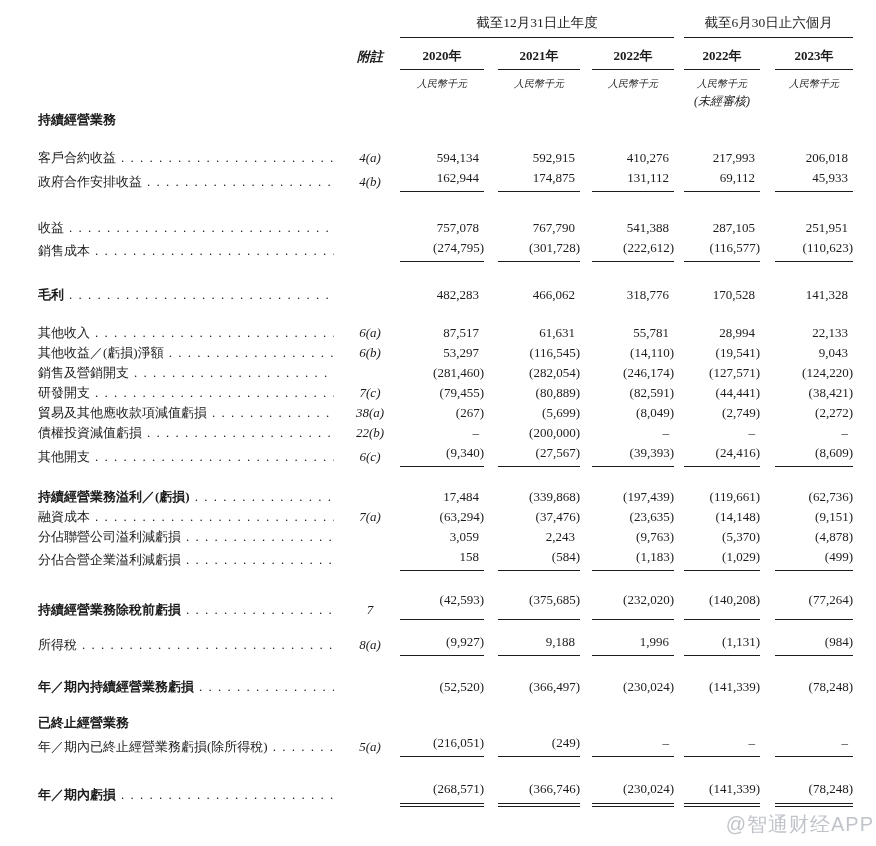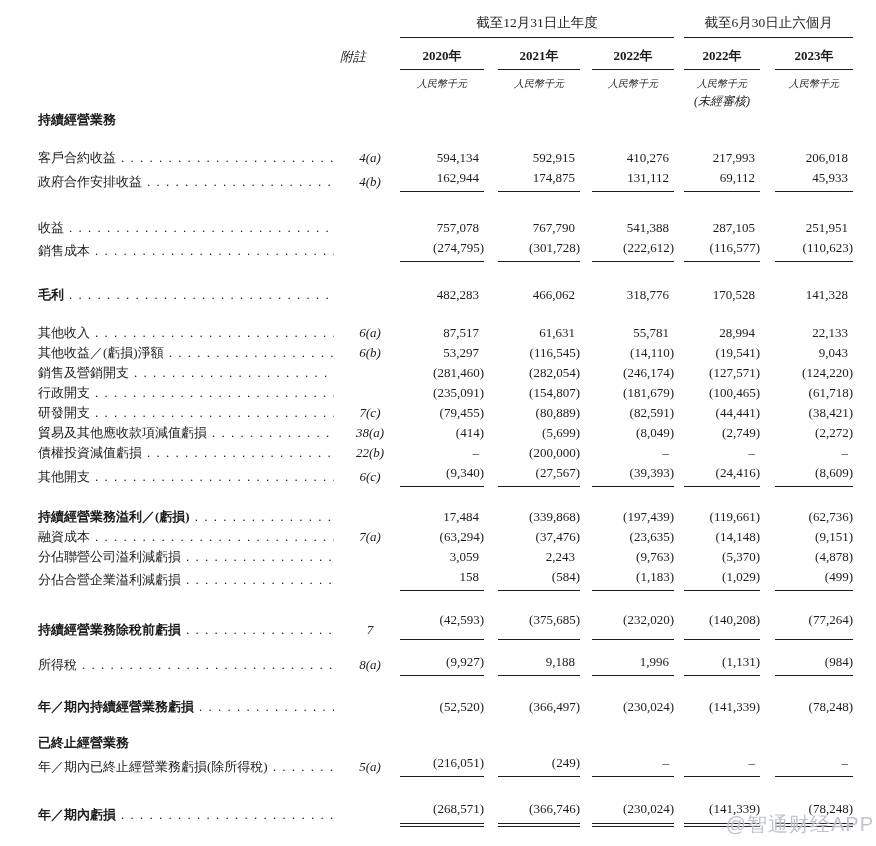--- a/index.html
+++ b/index.html
@@ -5,21 +5,21 @@
   html,body{margin:0;padding:0;}
   body{
     width:876px;height:846px;background:#ffffff;overflow:hidden;position:relative;
     font-family:"Liberation Serif","DejaVu Serif",serif;color:#1c1c1c;
   }
   table{border-collapse:collapse;table-layout:fixed;margin:14px 0 0 38px;width:815px;font-size:13px;}
   td{padding:0;vertical-align:bottom;}
   
   .group-cell{text-align:center;font-weight:normal;font-size:13.5px;border-bottom:1.5px solid #1c1c1c;padding-bottom:5px;white-space:nowrap;}
   .year-cell{text-align:center;font-weight:bold;border-bottom:1.5px solid #1c1c1c;padding:9px 0 4px;}
-  .note-head{font-weight:normal;font-style:italic;padding:9px 0 4px;}
+  .note-head{text-align:center;font-weight:bold;font-style:italic;padding:9px 0 4px;}
   .unit-cell{text-align:center;font-style:italic;font-size:10px;padding-top:7px;white-space:nowrap;}
   .unaudited-cell{text-align:center;font-style:italic;font-size:12px;padding-top:2px;white-space:nowrap;margin-top:20px;}
   
   tbody td{line-height:20px;}
   td.label-cell{white-space:nowrap;overflow:hidden;}
   .lblflex{display:flex;align-items:flex-start;}
   .leader{flex:1;overflow:hidden;white-space:nowrap;margin:0 6px 0 5px;font-weight:normal;}
   .leader::after{content:". . . . . . . . . . . . . . . . . . . . . . . . . . . . . . . . . . . . . . . . . . . . . . . . . .";letter-spacing:1.5px;}
   td.note-cell{text-align:center;font-style:italic;white-space:nowrap;}
   td.num{text-align:right;white-space:nowrap;}
@@ -269,38 +269,20 @@
         <td></td>
         <td class="num">(246,174)</td>
         <td></td>
         <td class="num">(127,571)</td>
         <td></td>
         <td class="num">(124,220)</td>
       </tr>
       <tr>
         <td class="label-cell">
           <div class="lblflex">
-            <span>行政開支</span>
-            <span class="leader"></span>
-          </div>
-        </td>
-        <td class="note-cell"></td>
-        <td class="num">(235,091)</td>
-        <td></td>
-        <td class="num">(154,807)</td>
-        <td></td>
-        <td class="num">(181,679)</td>
-        <td></td>
-        <td class="num">(100,465)</td>
-        <td></td>
-        <td class="num">(61,718)</td>
-      </tr>
-      <tr>
-        <td class="label-cell">
-          <div class="lblflex">
             <span>研發開支</span>
             <span class="leader"></span>
           </div>
         </td>
         <td class="note-cell">7(c)</td>
         <td class="num">(79,455)</td>
         <td></td>
         <td class="num">(80,889)</td>
         <td></td>
         <td class="num">(82,591)</td>
@@ -310,21 +292,21 @@
         <td class="num">(38,421)</td>
       </tr>
       <tr>
         <td class="label-cell">
           <div class="lblflex">
             <span>貿易及其他應收款項減值虧損</span>
             <span class="leader"></span>
           </div>
         </td>
         <td class="note-cell">38(a)</td>
-        <td class="num">(414)</td>
+        <td class="num">(267)</td>
         <td></td>
         <td class="num">(5,699)</td>
         <td></td>
         <td class="num">(8,049)</td>
         <td></td>
         <td class="num">(2,749)</td>
         <td></td>
         <td class="num">(2,272)</td>
       </tr>
       <tr>

